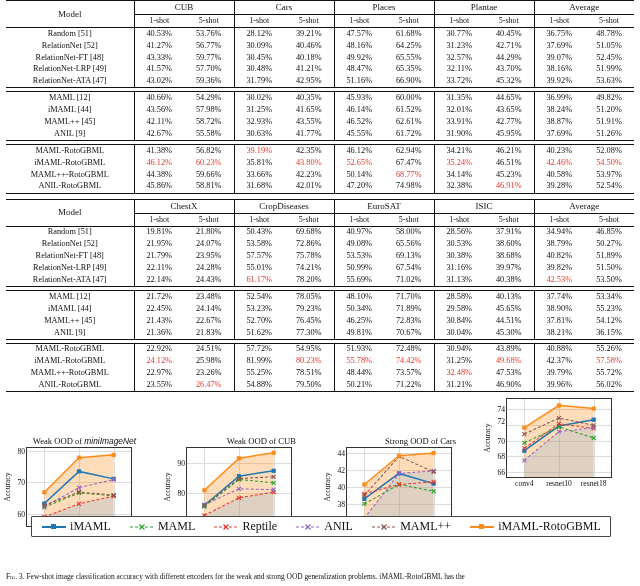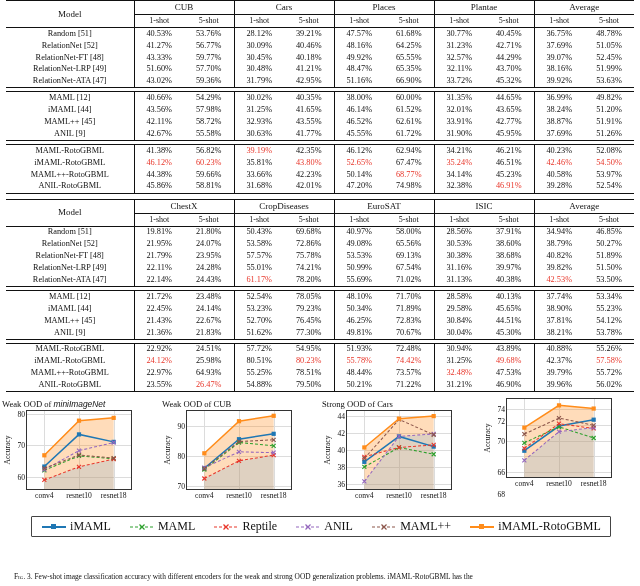--- a/index.html
+++ b/index.html
@@ -43,22 +43,23 @@
   .spacer-row td{height:3px;}
 
   
   col.c-model{width:128px;}
   col.c-num{width:50px;}
 
   
   .figwrap{position:relative;width:640px;height:150px;margin-top:4px;}
   .chart{position:absolute;top:0;height:112px;}
   .chart-title{
-    font-size:8.6px;text-align:left;height:12px;line-height:12px;
+    font-size:8.6px;text-align:right;height:12px;line-height:12px;
     white-space:nowrap;
+    margin-top:37px;
   }
   .chart-title .it{font-style:italic;font-family:"Liberation Sans",sans-serif;font-size:8.4px;}
   .plotbox{position:relative;}
   .ylabel{
     position:absolute;left:-2px;top:50%;
     transform:translate(-50%,-50%) rotate(-90deg);
     font-size:7.6px;white-space:nowrap;
   }
   .ytick{
     position:absolute;right:100%;margin-right:2px;
@@ -74,21 +75,21 @@
     display:flex;align-items:center;justify-content:space-around;
     font-size:8.6px;
   }
   .leg-item{display:flex;align-items:center;gap:3px;white-space:nowrap;}
   .leg-label{font-size:12px;}
   .caption{
     position:absolute;left:6px;top:572px;width:628px;
     font-size:7.4px;line-height:9px;text-align:justify;
     color:#111;overflow:hidden;height:12px;
   }
-  .caption .fignum{font-variant:small-caps;margin-left:8px;}
+  .caption .fignum{font-variant:small-caps;}
 </style>
 </head>
 <body>
 
 <div class="page">
 
   <div id="tables-host">
       <table class="restab">
         <colgroup>
           <col class="c-model">
@@ -158,21 +159,21 @@
             <td class="">40.18%</td>
             <td class="vline">49.92%</td>
             <td class="">65.55%</td>
             <td class="vline">32.57%</td>
             <td class="">44.29%</td>
             <td class="vline">39.07%</td>
             <td class="">52.45%</td>
           </tr>
           <tr class="datarow">
             <td class="modelcell">RelationNet-LRP [49]</td>
-            <td class="vline">51.60%</td>
+            <td class="vline">41.57%</td>
             <td class="">57.70%</td>
             <td class="vline">30.48%</td>
             <td class="">41.21%</td>
             <td class="vline">48.47%</td>
             <td class="">65.35%</td>
             <td class="vline">32.11%</td>
             <td class="">43.70%</td>
             <td class="vline">38.16%</td>
             <td class="">51.99%</td>
           </tr>
@@ -191,21 +192,21 @@
           </tr>
           <tr class="spacer-row">
             <td colspan="11" style="border-top: 0.9px solid rgb(17, 17, 17);"></td>
           </tr>
           <tr class="datarow dbl-top">
             <td class="modelcell">MAML [12]</td>
             <td class="vline">40.66%</td>
             <td class="">54.29%</td>
             <td class="vline">30.02%</td>
             <td class="">40.35%</td>
-            <td class="vline">38.00%</td>
+            <td class="vline">45.93%</td>
             <td class="">60.00%</td>
             <td class="vline">31.35%</td>
             <td class="">44.65%</td>
             <td class="vline">36.99%</td>
             <td class="">49.82%</td>
           </tr>
           <tr class="datarow">
             <td class="modelcell">iMAML [44]</td>
             <td class="vline">43.56%</td>
             <td class="">57.98%</td>
@@ -447,21 +448,21 @@
             <td class="modelcell">ANIL [9]</td>
             <td class="vline">21.36%</td>
             <td class="">21.83%</td>
             <td class="vline">51.62%</td>
             <td class="">77.30%</td>
             <td class="vline">49.81%</td>
             <td class="">70.67%</td>
             <td class="vline">30.04%</td>
             <td class="">45.30%</td>
             <td class="vline">38.21%</td>
-            <td class="">53.78%</td>
+            <td class="">36.15%</td>
           </tr>
           <tr class="spacer-row">
             <td colspan="11" style="border-top: 0.9px solid rgb(17, 17, 17);"></td>
           </tr>
           <tr class="datarow dbl-top">
             <td class="modelcell bold">MAML-RotoGBML</td>
             <td class="vline bold">22.92%</td>
             <td class="bold">24.51%</td>
             <td class="vline bold">57.72%</td>
             <td class="bold">54.95%</td>
@@ -469,33 +470,33 @@
             <td class="bold">72.48%</td>
             <td class="vline bold">30.94%</td>
             <td class="bold">43.89%</td>
             <td class="vline bold">40.88%</td>
             <td class="bold">55.26%</td>
           </tr>
           <tr class="datarow">
             <td class="modelcell bold">iMAML-RotoGBML</td>
             <td class="vline bold red">24.12%</td>
             <td class="bold">25.98%</td>
-            <td class="vline bold">80.51%</td>
+            <td class="vline bold">81.99%</td>
             <td class="bold red">80.23%</td>
             <td class="vline bold red">55.78%</td>
             <td class="bold red">74.42%</td>
             <td class="vline bold">31.25%</td>
             <td class="bold red">49.68%</td>
             <td class="vline bold">42.37%</td>
             <td class="bold red">57.58%</td>
           </tr>
           <tr class="datarow">
             <td class="modelcell bold">MAML++-RotoGBML</td>
             <td class="vline bold">22.97%</td>
-            <td class="bold">64.93%</td>
+            <td class="bold">23.26%</td>
             <td class="vline bold">55.25%</td>
             <td class="bold">78.51%</td>
             <td class="vline bold">48.44%</td>
             <td class="bold">73.57%</td>
             <td class="vline bold red">32.48%</td>
             <td class="bold">47.53%</td>
             <td class="vline bold">39.79%</td>
             <td class="bold">55.72%</td>
           </tr>
           <tr class="datarow botrule">
@@ -658,21 +659,21 @@
               <rect x="84.56666666666666" y="2.9869565217391396" width="4.2" height="4.2" fill="#ff8c1a"></rect>
             </svg>
           </div>
         </div>
         <div class="chart" style="left: 482px; width: 134px;">
           <div class="plotbox" style="position: relative; margin-left: 24px; width: 104px; height: 78px; border: 0.8px solid rgb(51, 51, 51); background: rgb(255, 255, 255);">
             <div class="ylabel" style="left: -20px;">Accuracy</div>
             <div style="position: absolute; left: 0px; width: 100%; height: 0px; border-top: 0.5px solid rgb(220, 220, 220); top: 73.2245px;"></div>
             <div class="ytick" style="top: 73.2245px;">66</div>
             <div style="position: absolute; left: 0px; width: 100%; height: 0px; border-top: 0.5px solid rgb(220, 220, 220); top: 57.3061px;"></div>
-            <div class="ytick" style="top: 57.3061px; margin-top: 38px;">68</div>
+            <div class="ytick" style="top: 57.3061px;">68</div>
             <div style="position: absolute; left: 0px; width: 100%; height: 0px; border-top: 0.5px solid rgb(220, 220, 220); top: 41.3878px;"></div>
             <div class="ytick" style="top: 41.3878px;">70</div>
             <div style="position: absolute; left: 0px; width: 100%; height: 0px; border-top: 0.5px solid rgb(220, 220, 220); top: 25.4694px;"></div>
             <div class="ytick" style="top: 22px;">72</div>
             <div style="position: absolute; left: 0px; width: 100%; height: 0px; border-top: 0.5px solid rgb(220, 220, 220); top: 9.55102px;"></div>
             <div class="ytick" style="top: 9.55102px;">74</div>
             <div style="position: absolute; top: 0px; height: 100%; width: 0px; border-left: 0.5px solid rgb(220, 220, 220); left: 17.3333px;"></div>
             <div class="xtick" style="left: 17.3333px;">conv4</div>
             <div style="position: absolute; top: 0px; height: 100%; width: 0px; border-left: 0.5px solid rgb(220, 220, 220); left: 52px;"></div>
             <div class="xtick" style="left: 52px;">resnet10</div>

